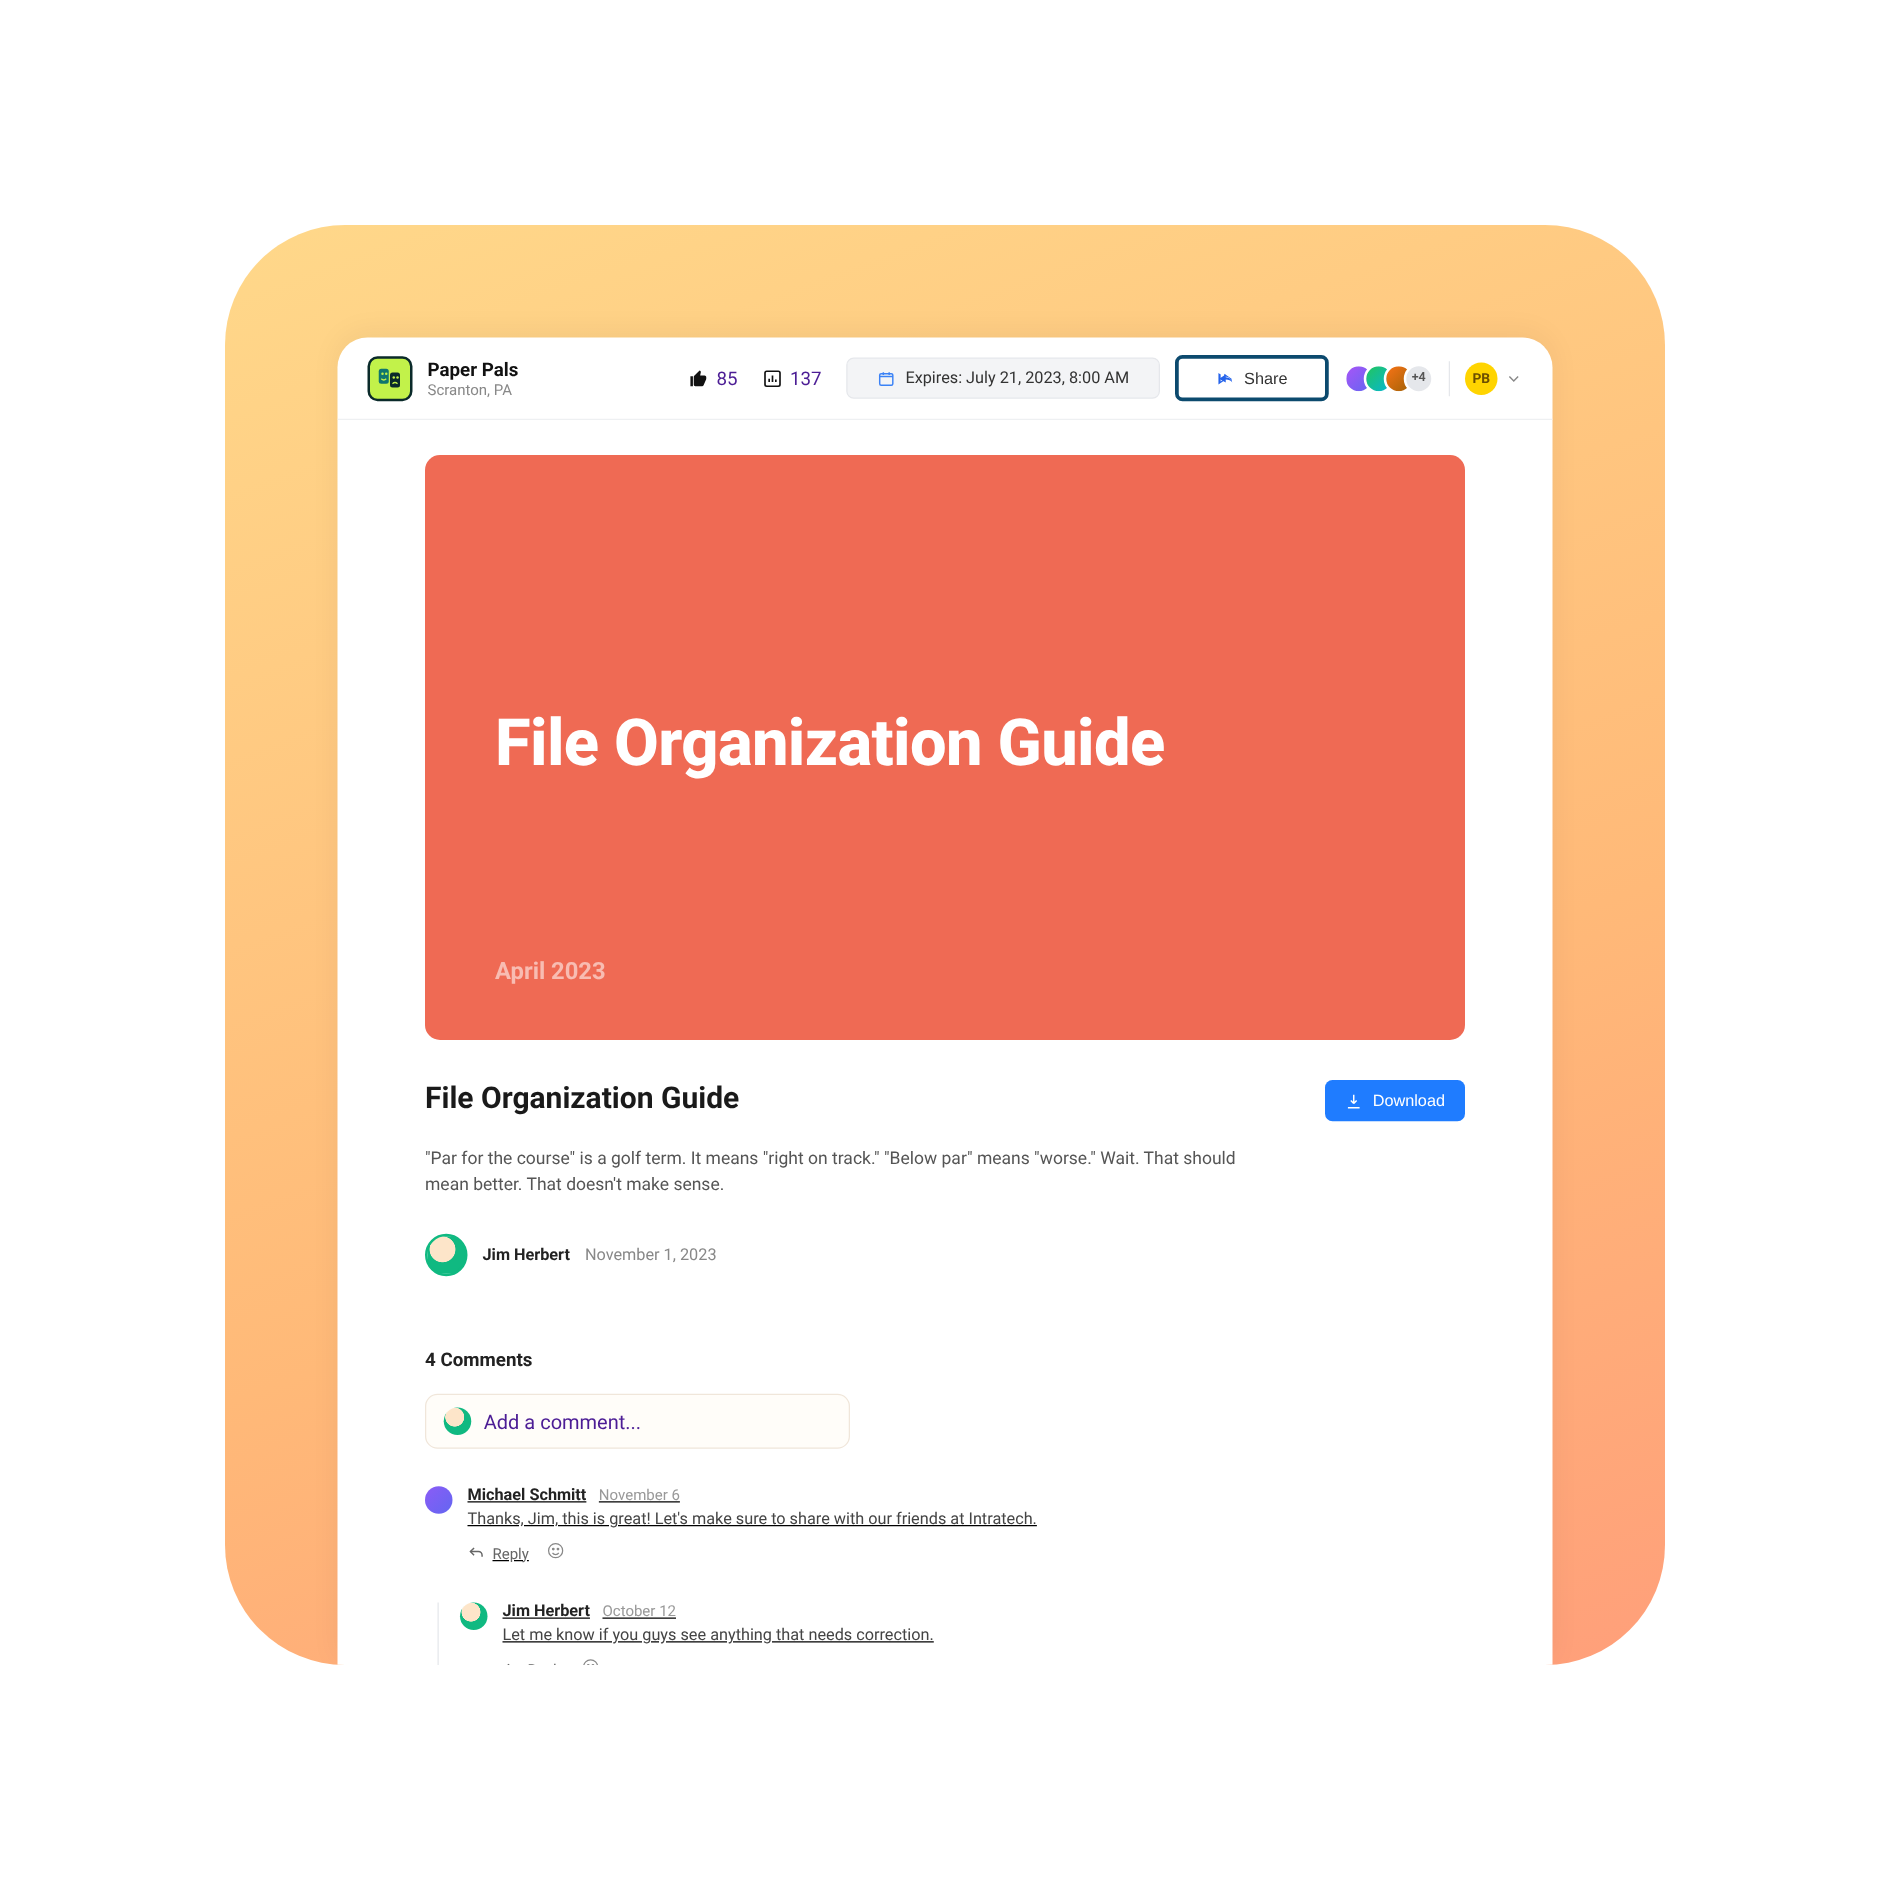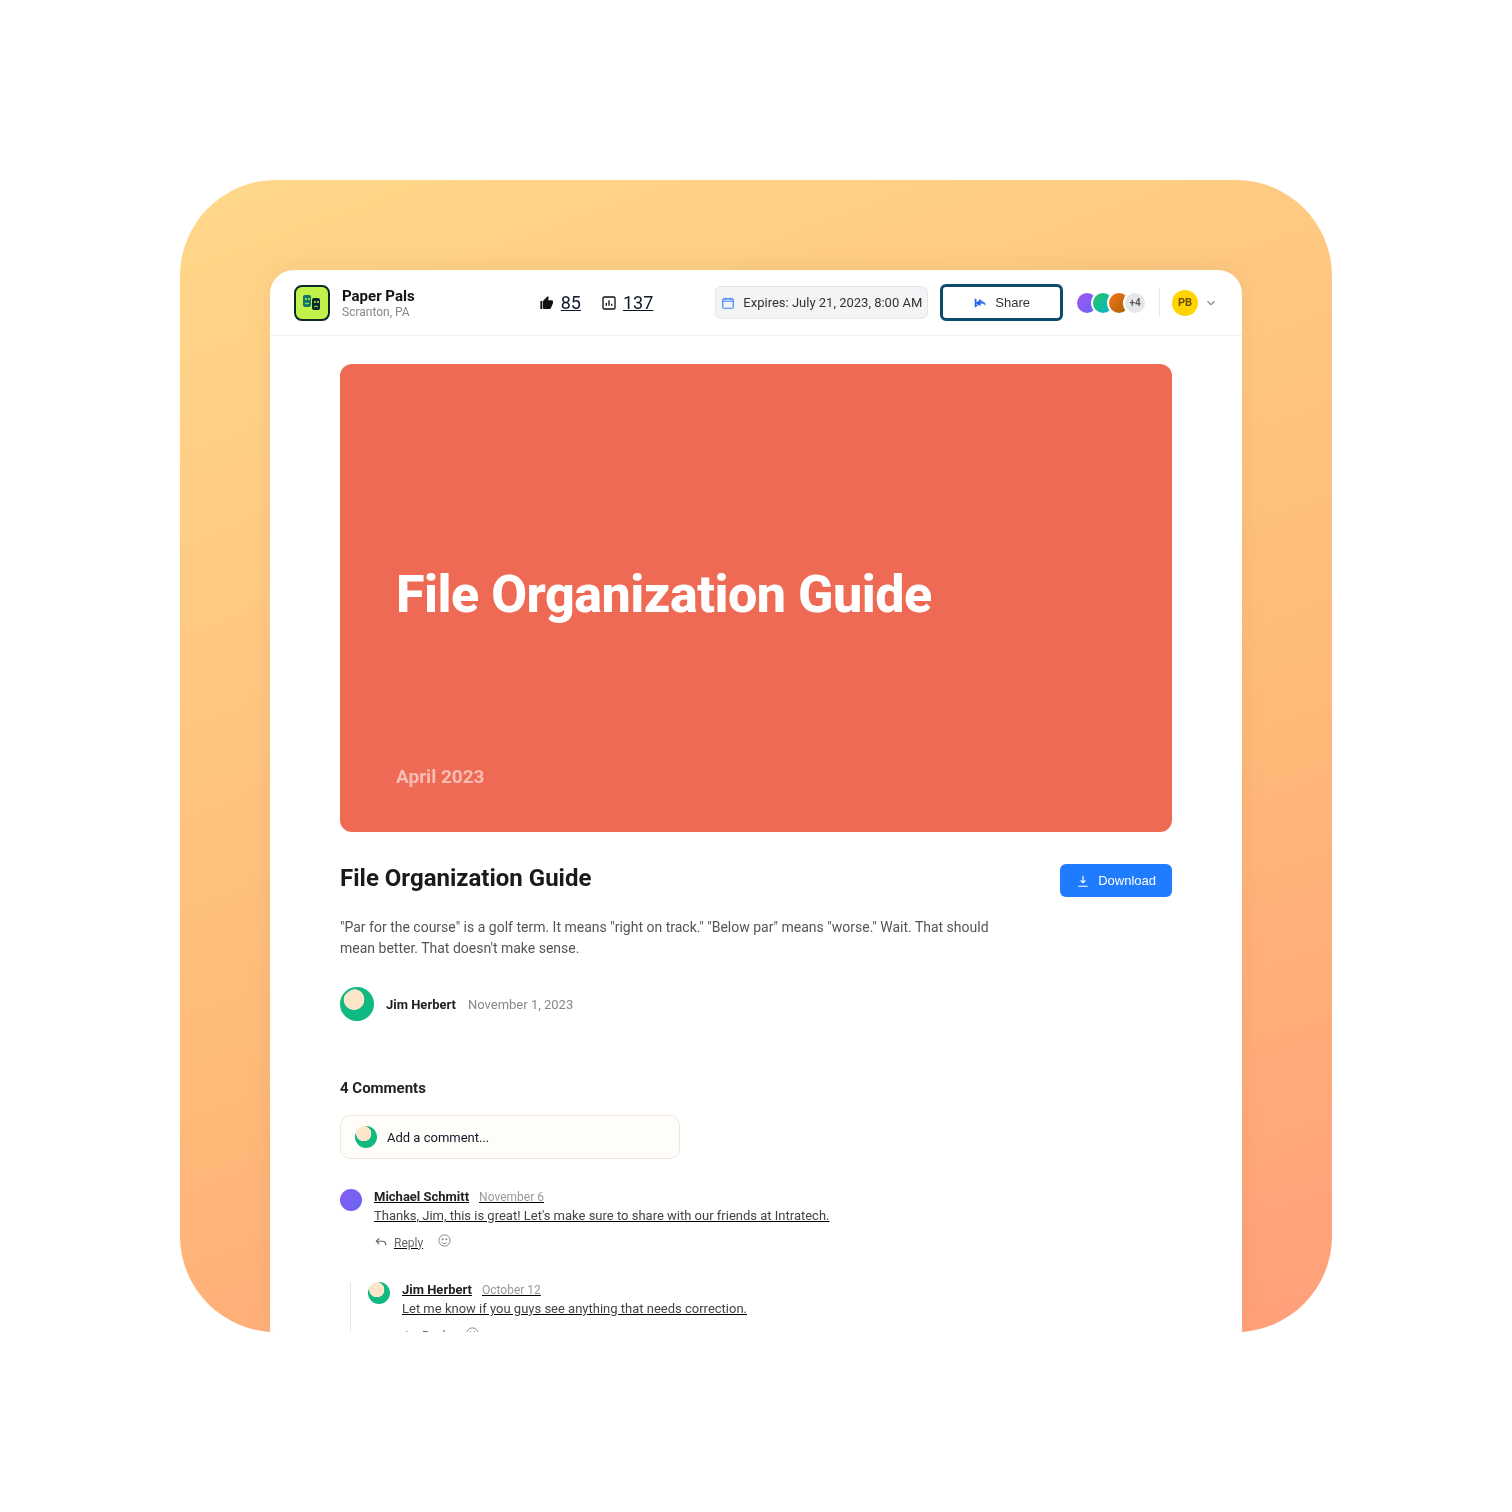--- a/index.html
+++ b/index.html
@@ -53,37 +53,35 @@
 .logo svg { width: 24px; height: 24px; }
 .org-info { margin-left: 12px; flex-shrink: 0; }
 .org-name { font-weight: 700; font-size: 15px; color: #111; }
 .org-loc { font-size: 12px; color: #888; }
 .header-spacer { flex: 1; }
 .stat {
   display: flex;
   align-items: center;
   gap: 6px;
   margin-right: 20px;
-  font-size: 18px;
-  color: #0f172a;
-  text-decoration: underline;
+  font-size: 15px;
+  color: #4c1d95;
 }
 .stat svg { width: 16px; height: 16px; }
 .expires-pill {
   display: flex;
   align-items: center;
   gap: 8px;
   background: #f3f4f6;
   border: 1px solid #e5e7eb;
   border-radius: 6px;
-  padding: 8px 5px;
+  padding: 8px 24px;
   font-size: 13px;
   color: #333;
   margin-right: 12px;
-  margin-left: 42px;
 }
 .expires-pill svg { width: 14px; height: 14px; color: #3b82f6; }
 .share-btn {
   display: flex;
   align-items: center;
   gap: 8px;
   background: #fff;
   border: 3px solid #0c4a6e;
   border-radius: 6px;
   padding: 8px 30px;
@@ -234,21 +232,21 @@
   align-items: center;
   gap: 10px;
   max-width: 340px;
 }
 .comment-input .mini-av {
   width: 22px;
   height: 22px;
   border-radius: 50%;
   background: radial-gradient(circle at 40% 35%, #fde5c9 38%, #10b981 40%);
 }
-.comment-input .ph { font-size: 13px; color: #0f172a; }
+.comment-input .ph { font-size: 16px; color: #4c1d95; }
 
 .comment {
   margin-top: 30px;
   display: flex;
   gap: 12px;
   text-decoration: underline;
 }
 .comment .cav {
   width: 22px;
   height: 22px;

